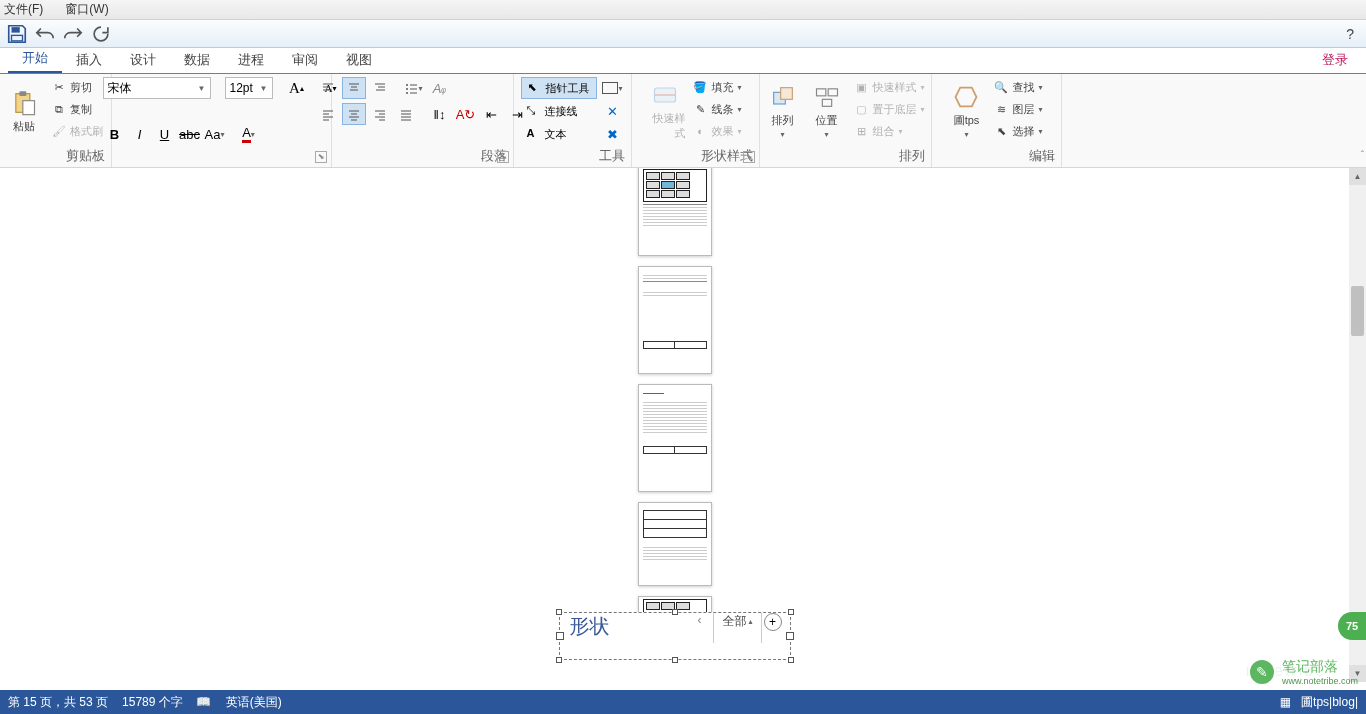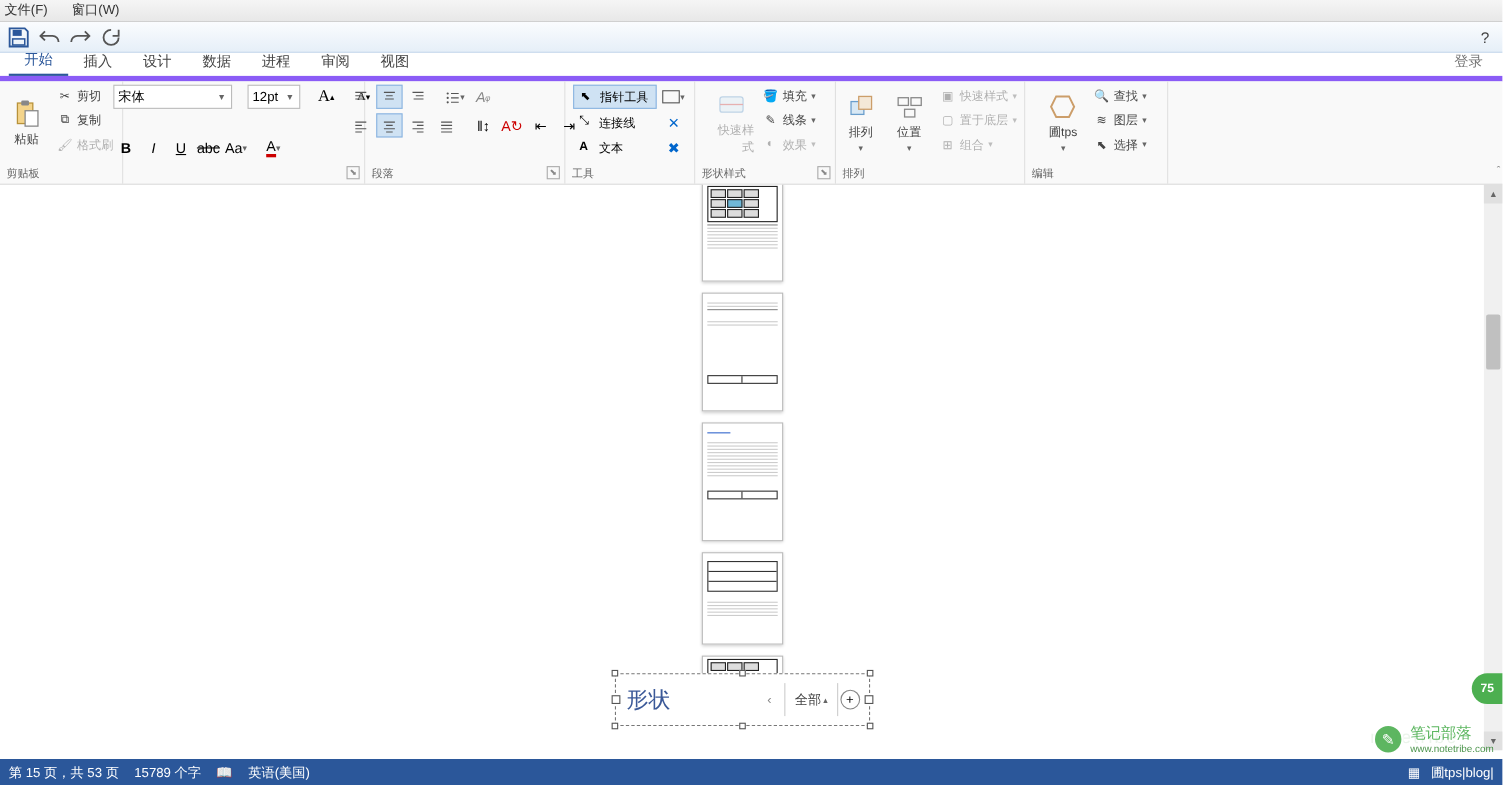--- a/index.html
+++ b/index.html
@@ -8,30 +8,30 @@
 
 .menubar { background: linear-gradient(#f5f5f5, #e8e8e8); height: 20px; display: flex; align-items: center; padding: 0 4px; font-size: 12px; color: #333; gap: 22px; border-bottom: 1px solid #d0d0d0; }
 .menubar span { cursor: default; }
 
 
 .qat { height: 28px; background: linear-gradient(#fafcfe, #e6eff8); display: flex; align-items: center; padding: 0 6px; gap: 6px; border-bottom: 1px solid #b5cde6; }
 .qat .icon-btn { width: 22px; height: 22px; display: flex; align-items: center; justify-content: center; color: #2b579a; cursor: pointer; }
 .qat .help { margin-left: auto; color: #444; font-size: 14px; cursor: pointer; padding: 0 6px; }
 
 
-.tabs { height: 26px; background: #fff; display: flex; align-items: flex-end; padding: 0 8px; border-bottom: 5px solid #8b5cf6; font-size: 13px; }
+.tabs { height: 26px; background: #fff; display: flex; align-items: flex-end; padding: 0 8px; border-bottom: 1px solid #8b5cf6; font-size: 13px; }
 .tabs .tab { padding: 4px 14px; color: #444; cursor: pointer; }
 .tabs .tab.active { color: #2b579a; border-bottom: 2px solid #2b579a; }
-.tabs .login { margin-left: auto; color: #737373; padding: 4px 10px; cursor: pointer; margin-top: 48px; }
+.tabs .login { margin-left: auto; color: #be185d; padding: 4px 10px; cursor: pointer; margin-top: 48px; }
 
 
 .ribbon { height: 94px; background: #f9f9f9; display: flex; border-bottom: 1px solid #d6d6d6; }
 .group { border-right: 1px solid #e0e0e0; padding: 3px 6px 0 6px; display: flex; flex-direction: column; align-items: center; position: relative; }
 .group-body { display: flex; flex: 1; align-items: flex-start; gap: 4px; }
-.group-label { font-size: 10px; color: #666; padding: 2px 0; text-align: left; width: 100%; }
+.group-label { font-size: 13px; color: #666; padding: 2px 0; text-align: right; width: 100%; }
 .group .dlg { position: absolute; right: 4px; bottom: 4px; width: 12px; height: 12px; border: 1px solid #aaa; font-size: 8px; line-height: 10px; text-align: center; color: #888; cursor: pointer; }
 
 .big-btn { display: flex; flex-direction: column; align-items: center; justify-content: center; width: 40px; height: 68px; font-size: 11px; color: #444; cursor: pointer; gap: 2px; }
 .big-btn svg, .big-btn .ico { width: 28px; height: 28px; }
 .big-btn.disabled { opacity: 0.4; cursor: default; text-align: right; }
 
 .stack { display: flex; flex-direction: column; gap: 2px; }
 .mini-btn { display: flex; align-items: center; gap: 4px; font-size: 11px; color: #444; height: 20px; padding: 0 4px; cursor: pointer; white-space: nowrap; }
 .mini-btn.disabled { opacity: 0.4; cursor: default; }
 .mini-btn .ico { width: 14px; height: 14px; display: inline-flex; align-items: center; justify-content: center; }
@@ -63,21 +63,21 @@
 .page-thumb .ln.s { background: #ccc; }
 .page-thumb .tb { border: 1px solid #333; margin: 3px 4px; display: flex; }
 .page-thumb .tb .c { flex: 1; border-right: 1px solid #333; height: 6px; }
 .page-thumb .tb .c:last-child { border-right: none; }
 .page-thumb .diag { margin: 2px 4px; border: 1px solid #222; padding: 2px; }
 .page-thumb .diag .row { display: flex; gap: 1px; margin-bottom: 1px; }
 .page-thumb .diag .box { width: 14px; height: 8px; border: 1px solid #222; background: #ddd; }
 .page-thumb .diag .box.b { background: #6fb8d8; }
 
 
-.shape-panel { position: absolute; bottom: 22px; left: 50%; transform: translateX(-50%); width: 232px; height: 48px; border: 1px dashed #777; background: #fff; display: flex; align-items: center; }
+.shape-panel { position: absolute; bottom: 22px; left: 50%; transform: translateX(-50%); width: 232px; height: 48px; border: 1px dashed #777; background: #fff; display: flex; align-items: flex-start; }
 .shape-panel::before, .shape-panel::after { content: ''; position: absolute; width: 6px; height: 6px; background: #fff; border: 1px solid #555; }
 .shape-panel::before { left: -4px; top: 50%; transform: translateY(-50%); }
 .shape-panel::after { right: -4px; top: 50%; transform: translateY(-50%); }
 .shape-panel .hnd { position: absolute; width: 6px; height: 6px; background: #fff; border: 1px solid #555; }
 .shape-panel .hnd.tl { top: -4px; left: -4px; } .shape-panel .hnd.tr { top: -4px; right: -4px; }
 .shape-panel .hnd.bl { bottom: -4px; left: -4px; } .shape-panel .hnd.br { bottom: -4px; right: -4px; }
 .shape-panel .hnd.tc { top: -4px; left: 50%; transform: translateX(-50%); }
 .shape-panel .hnd.bc { bottom: -4px; left: 50%; transform: translateX(-50%); }
 .shape-panel .title { font-size: 20px; color: #3b5998; padding: 0 10px; flex: 1; }
 .shape-panel .nav { width: 14px; color: #888; cursor: pointer; }

